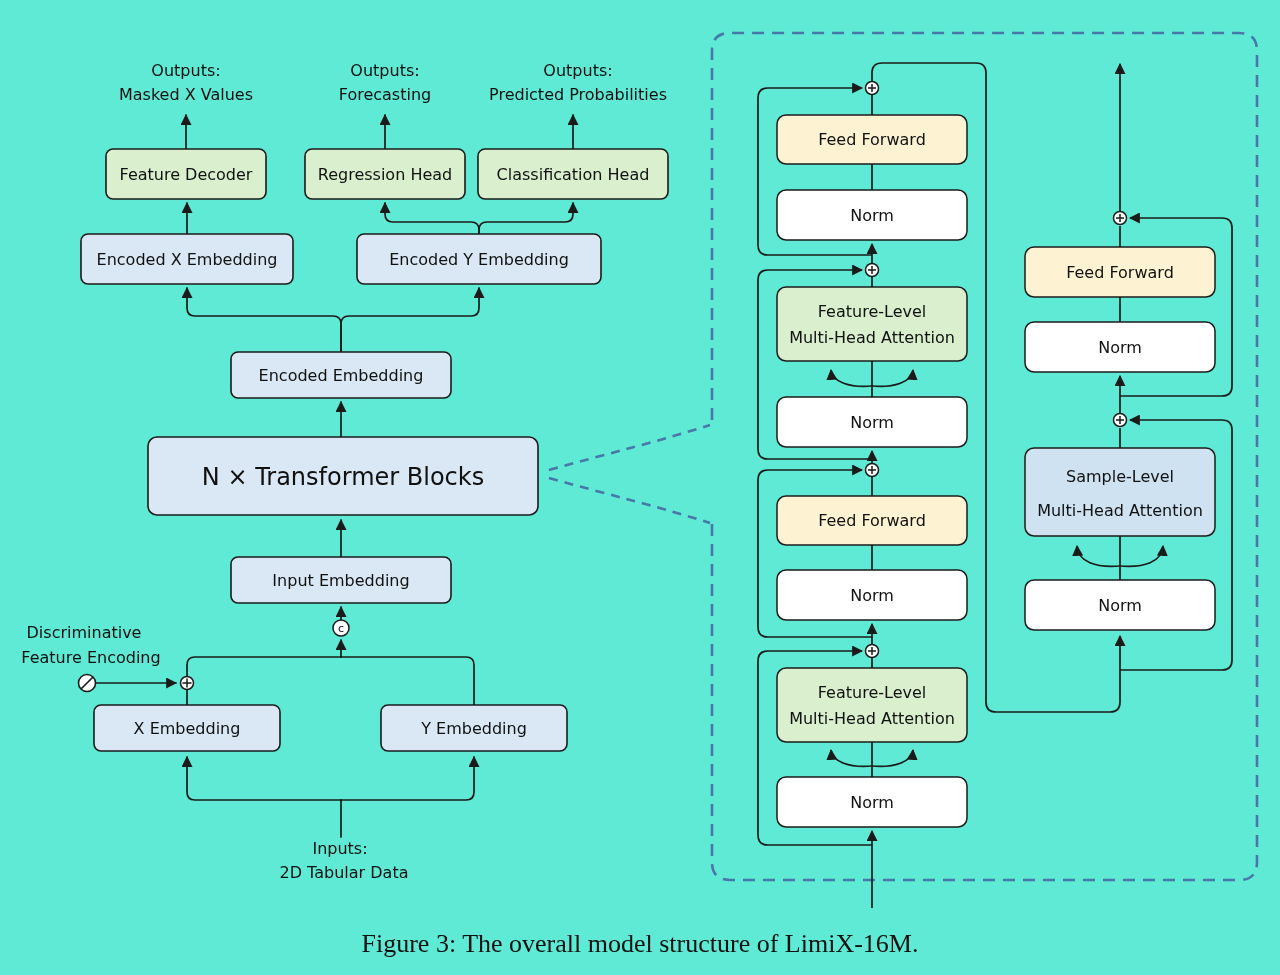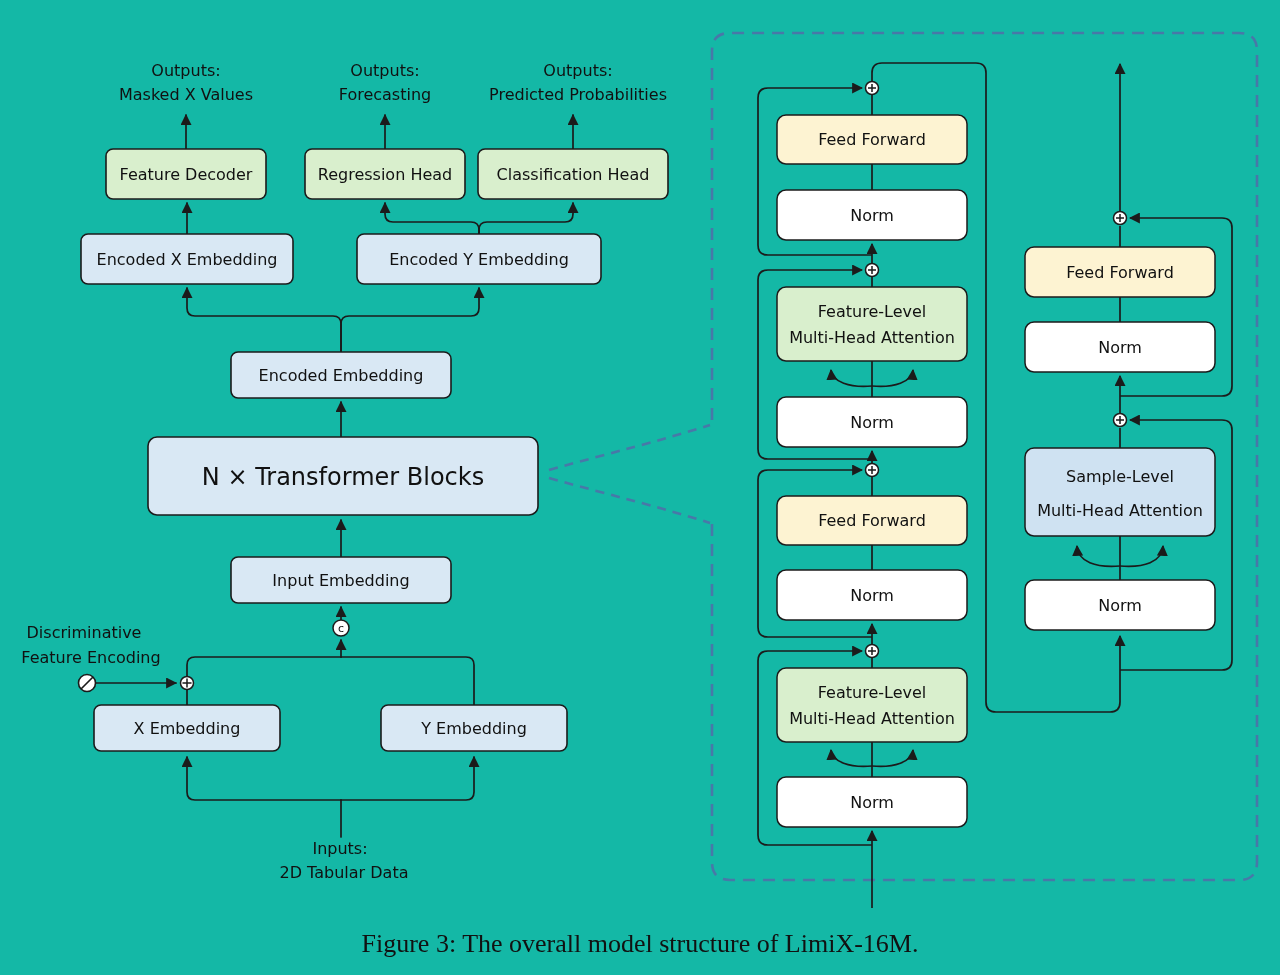--- a/index.html
+++ b/index.html
@@ -1,16 +1,16 @@
 <!DOCTYPE html>
 <html><head>
 <meta charset="utf-8">
 <style>
   html,body{margin:0;padding:0;background:#ffffff;}
-  #canvas{position:relative;width:1280px;height:975px;background:#14b8a6;overflow:hidden;
+  #canvas{position:relative;width:1280px;height:975px;background:#5eead4;overflow:hidden;
           font-family:"DejaVu Sans","Liberation Sans",sans-serif;}
   svg{display:block;}
   text{fill:#111111;}
   .boxlabel{font-size:16px;}
   .biglabel{font-size:24px;}
   .annot{font-size:16px;}
   .caption{font-family:"Liberation Serif","DejaVu Serif",serif;font-size:26px;}
   .sym{font-size:11px;}
 </style>
 </head>

